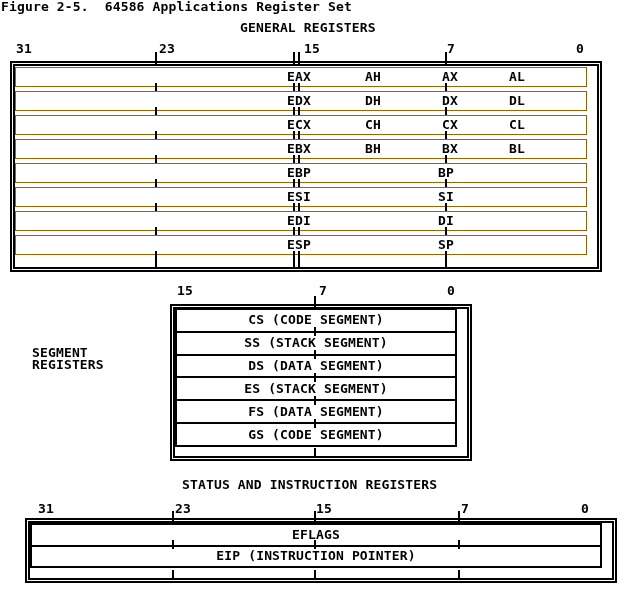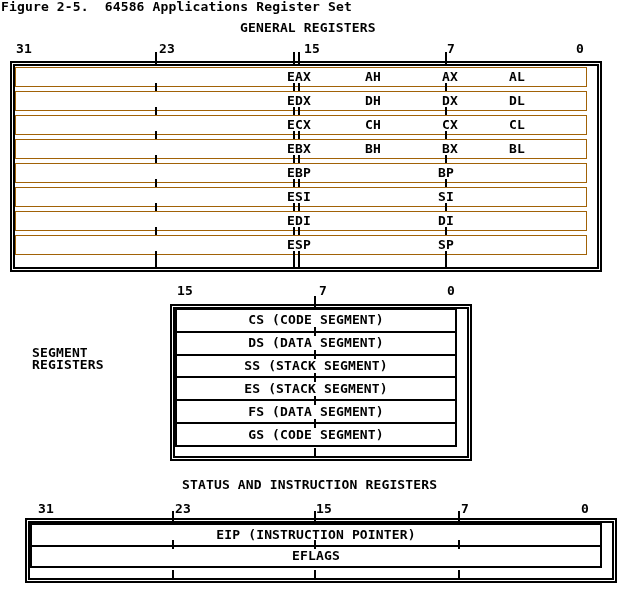--- a/index.html
+++ b/index.html
@@ -97,22 +97,22 @@
 <div class="abs" style="left:32px;top:347px">SEGMENT</div>
 <div class="abs" style="left:32px;top:359px">REGISTERS</div>
 
 <div class="abs" style="left:177px;top:285px">15</div>
 <div class="abs" style="left:319px;top:285px">7</div>
 <div class="abs" style="left:447px;top:285px">0</div>
 
 <div class="dblbox" style="left:170px;top:304px;width:292px;height:147px"></div>
 <div class="innerbox" style="left:175px;top:308px;width:282px;height:139px">
   <div class="irow">CS (CODE SEGMENT)</div>
+  <div class="irow">SS (STACK SEGMENT)</div>
   <div class="irow">DS (DATA SEGMENT)</div>
-  <div class="irow">SS (STACK SEGMENT)</div>
   <div class="irow">ES (STACK SEGMENT)</div>
   <div class="irow">FS (DATA SEGMENT)</div>
   <div class="irow">GS (CODE SEGMENT)</div>
 </div>
 
 <div class="tick" style="left:314px;top:296px;height:12px"></div>
 <div class="tick" style="left:314px;top:327px;height:9px"></div>
 <div class="tick" style="left:314px;top:350px;height:9px"></div>
 <div class="tick" style="left:314px;top:373px;height:9px"></div>
 <div class="tick" style="left:314px;top:396px;height:9px"></div>
@@ -122,22 +122,22 @@
 <div class="abs" style="left:182px;top:479px">STATUS AND INSTRUCTION REGISTERS</div>
 
 <div class="abs" style="left:38px;top:503px">31</div>
 <div class="abs" style="left:175px;top:503px">23</div>
 <div class="abs" style="left:316px;top:503px">15</div>
 <div class="abs" style="left:461px;top:503px">7</div>
 <div class="abs" style="left:581px;top:503px">0</div>
 
 <div class="dblbox" style="left:25px;top:518px;width:582px;height:55px"></div>
 <div class="innerbox" style="left:30px;top:523px;width:572px;height:45px">
+  <div class="irow">EFLAGS</div>
   <div class="irow">EIP (INSTRUCTION POINTER)</div>
-  <div class="irow">EFLAGS</div>
 </div>
 
 <div class="tick" style="left:172px;top:511px;height:10px"></div>
 <div class="tick" style="left:314px;top:511px;height:10px"></div>
 <div class="tick" style="left:458px;top:511px;height:10px"></div>
 <div class="tick" style="left:172px;top:540px;height:9px"></div>
 <div class="tick" style="left:314px;top:540px;height:9px"></div>
 <div class="tick" style="left:458px;top:540px;height:9px"></div>
 <div class="tick" style="left:172px;top:570px;height:9px"></div>
 <div class="tick" style="left:314px;top:570px;height:9px"></div>

